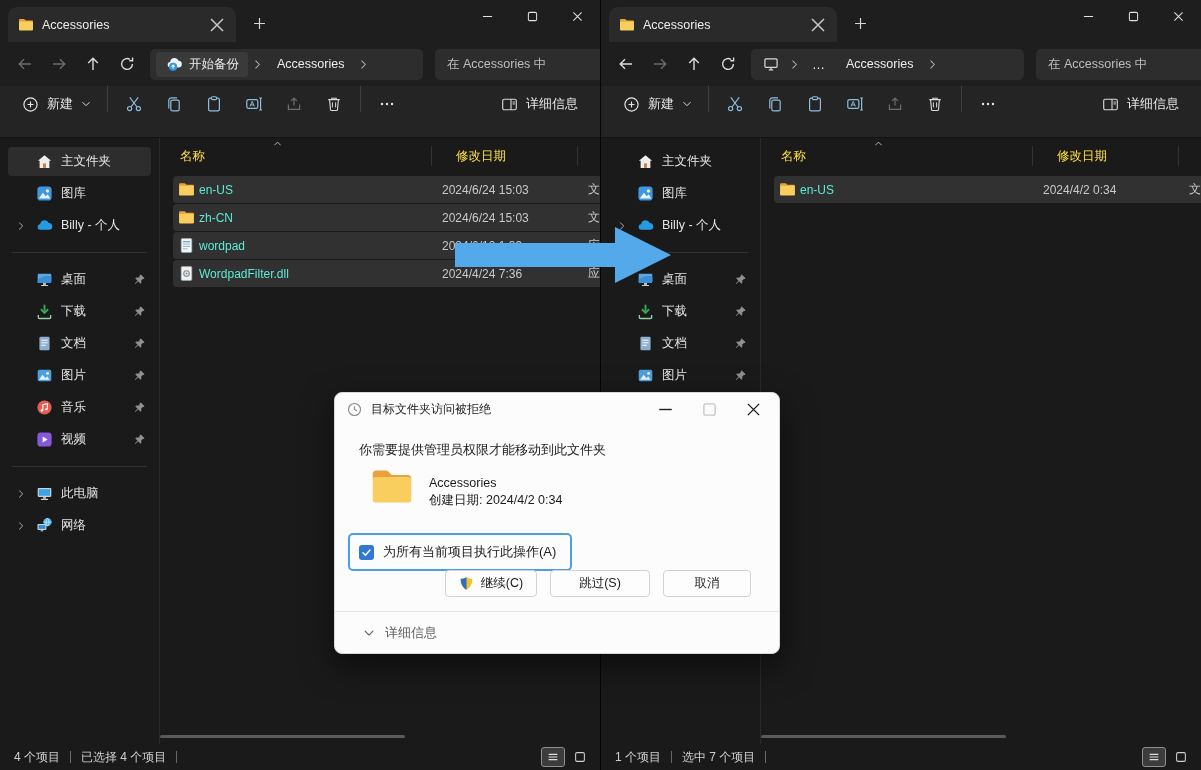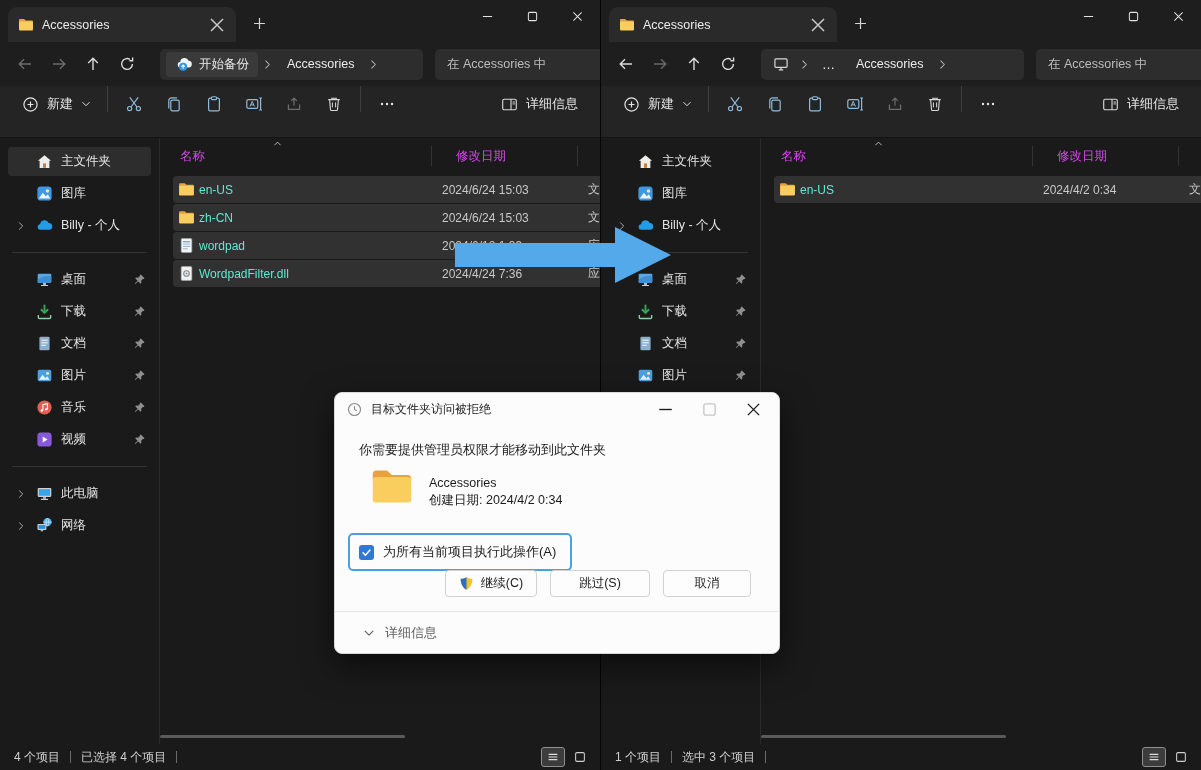--- a/index.html
+++ b/index.html
@@ -17,21 +17,21 @@
   .tab-label { font-size:12.5px; color:#ececec; flex:1; white-space:nowrap; overflow:hidden; }
   .tab-close { width:18px; height:18px; display:flex; align-items:center; justify-content:center; color:#c8c8c8; }
   .newtab { width:30px; height:30px; margin:0 0 4px 8px; display:flex; align-items:center; justify-content:center; color:#d8d8d8; }
   .wincontrols { position:absolute; right:0; top:0; height:32px; display:flex; }
   .wc { width:45px; height:32px; display:flex; align-items:center; justify-content:center; color:#e2e2e2; }
 
   
   .addressbar { flex:0 0 44px; display:flex; align-items:center; padding-left:8px; width:620px; background:#1e1e1e; }
   .navbtn { flex:0 0 34px; height:34px; display:flex; align-items:center; justify-content:center; color:#dcdcdc; }
   .navbtn.dim { color:#6b6b6b; }
-  .crumbbar { flex:1; height:31px; background:#2d2d2d; border-radius:5px; margin-left:16px; display:flex; align-items:center; padding:0 6px; gap:2px; min-width:0; }
+  .crumbbar { flex:1; height:31px; background:#2d2d2d; border-radius:5px; margin-left:6px; display:flex; align-items:center; padding:0 6px; gap:2px; min-width:0; }
   .crumb-root { height:25px; background:#3a3a3a; border-radius:4px; display:flex; align-items:center; gap:7px; padding:0 9px; font-size:12.5px; color:#ececec; white-space:nowrap; }
   .crumb-plain { height:25px; display:flex; align-items:center; padding:0 6px; color:#dcdcdc; }
   .crumb-seg { font-size:12.5px; color:#ececec; padding:0 10px; white-space:nowrap; }
   .crumb-chev { display:flex; align-items:center; padding:0 2px; color:#b5b5b5; }
   .crumb-ellipsis { font-size:13px; color:#ececec; padding:0 8px; letter-spacing:1px; }
   .searchbox { flex:0 0 150px; height:31px; background:#2d2d2d; border:none; border-radius:5px; margin-left:12px; color:#bdbdbd; font-size:12.5px; padding:0 12px; outline:none; font-family:"Liberation Sans", sans-serif; }
   .searchbox::placeholder { color:#bdbdbd; opacity:1; }
 
   
   .toolbar { flex:0 0 52px; background:#242424; display:flex; padding:0 12px; border-bottom:1px solid #141414; }
@@ -45,21 +45,21 @@
   .sidebar { flex:0 0 160px; padding-top:6px; border-right:1px solid #2a2a2a; overflow:hidden; }
   .side-item { height:29px; margin:3px 8px 0; border-radius:4px; display:flex; align-items:center; padding:0 2px; color:#e4e4e4; font-size:12.5px; }
   .side-item.selected { background:#2d2d2d; }
   .side-chevron { width:22px; display:flex; justify-content:center; color:#b5b5b5; }
   .side-icon { width:24px; display:flex; justify-content:center; }
   .side-label { flex:1; margin-left:5px; white-space:nowrap; overflow:hidden; }
   .side-pin { width:20px; display:flex; justify-content:center; }
   .side-divider { height:1px; background:#333; margin:12px 12px; }
 
   .filearea { flex:1; position:relative; min-width:0; }
-  .listheader { height:36px; display:grid; grid-template-columns:26px 231px 146px 1fr; align-items:center; padding-left:14px; color:#d946ef; font-size:12.5px; position:relative; }
+  .listheader { height:36px; display:grid; grid-template-columns:26px 231px 146px 1fr; align-items:center; padding-left:14px; color:#fde047; font-size:12.5px; position:relative; }
   .colname { grid-column:1/3; padding-left:6px; }
   .coldate, .coltype { padding-left:12px; white-space:nowrap;margin-left:13px; }
   .colsep { position:absolute; top:8px; width:1px; height:20px; background:#333; }
   .caret { position:absolute; top:0; left:112px; color:#bdbdbd; }
   .rows { padding:2px 0 0 13px; }
   .row { height:27px; margin-bottom:1px; border-radius:4px; display:grid; grid-template-columns:26px 231px 146px 1fr; align-items:center; width:434px; }
   .row.selected { background:#313131; }
   .ficon { display:flex; justify-content:center; }
   .fname { font-size:12px; color:#5eead4; white-space:nowrap; overflow:hidden; }
   .fdate, .ftype { font-size:12px; color:#c9c9c9; padding-left:12px; white-space:nowrap; }
@@ -1028,21 +1028,21 @@
             <span class="ftype">文件夹</span>
           </div>
       </div>
       <div class="hscroll"></div>
     </div>
   </div>
 
   <div class="statusbar">
     <span>1 个项目</span>
     <span class="sb-sep"></span>
-    <span>选中 3 个项目</span>
+    <span>选中 7 个项目</span>
     <span class="sb-sep"></span>
     <span class="sb-views">
       <span class="sb-view active" data-static-icon="details-list-view-icon">
           <svg viewBox="0 0 16 16">
             <path d="M3 5h10M3 8h10M3 11h10" stroke="#e0e0e0" stroke-width="1.2"></path>
           </svg>
         </span>
       <span class="sb-view" data-static-icon="large-icons-view-icon">
           <svg viewBox="0 0 16 16">
             <rect x="3" y="3" width="10" height="10" rx="1.5" fill="none" stroke="#cfcfcf" stroke-width="1.2"></rect>

